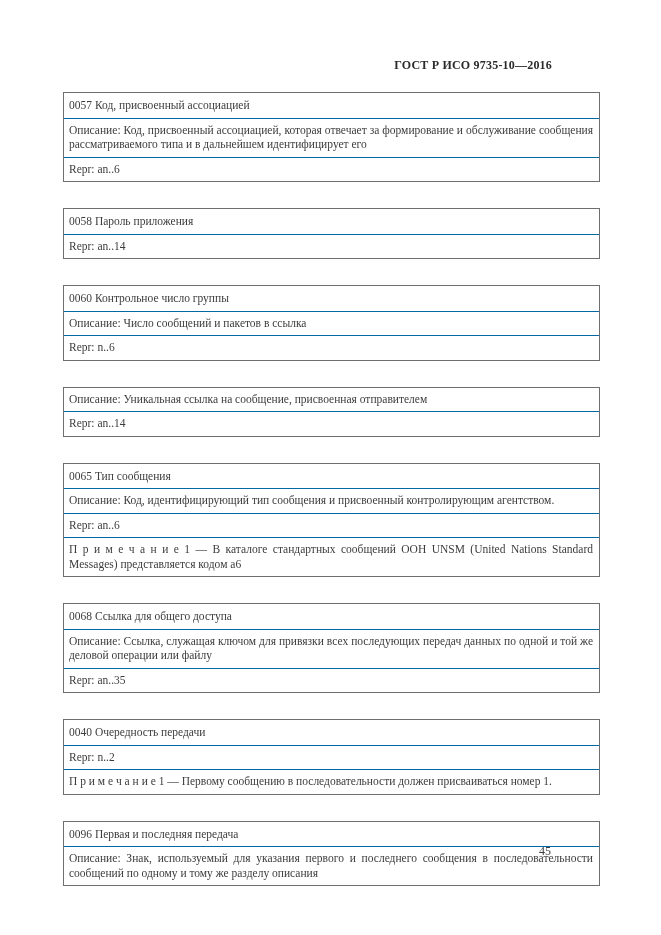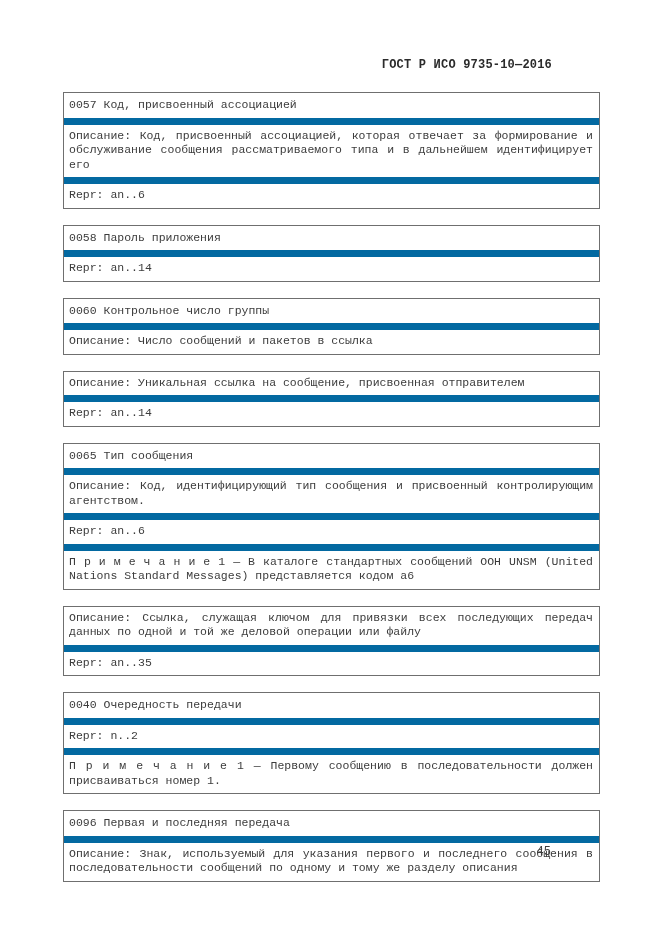--- a/index.html
+++ b/index.html
@@ -5,46 +5,46 @@
   html, body {
     margin: 0;
     padding: 0;
     background: #ffffff;
   }
   .page {
     position: relative;
     width: 613px;
     height: 935px;
     background: #ffffff;
-    font-family: Liberation Mono, monospace;
+    font-family: Liberation Serif, serif;
     color: #3c3c3c;
     overflow: hidden;
   }
   .doc-header {
     position: absolute;
     top: 58px;
     right: 61px;
     font-size: 12px;
     font-weight: bold;
     color: #2b2b2b;
     letter-spacing: 0.2px;
   }
   .content {
     position: absolute;
     top: 92px;
     left: 63px;
     width: 537px;
   }
   .entry {
     border: 1px solid #6f6f6f;
-    margin-bottom: 16px;
+    margin-bottom: 26px;
     background: #ffffff;
   }
   .cell {
-    border-top: 7px solid #0369a1;
+    border-top: 1px solid #0369a1;
     padding: 4px 6px 5px 5px;
     font-size: 11.5px;
     line-height: 14.5px;
     color: #3c3c3c;
   }
   .cell:first-child {
     border-top: none;
   }
   .cell.title {
     padding-top: 5px;
@@ -77,35 +77,37 @@
     </div>
 
     <div class="entry">
       <div class="cell title">0058 Пароль приложения</div>
       <div class="cell">Repr: an..14</div>
     </div>
 
     <div class="entry">
       <div class="cell title">0060 Контрольное число группы</div>
       <div class="cell desc">Описание: Число сообщений и пакетов в ссылка</div>
+      <div class="cell">Repr: n..6</div>
     </div>
 
     <div class="entry">
       <div class="cell desc">Описание: Уникальная ссылка на сообщение, присвоенная отправителем</div>
       <div class="cell">Repr: an..14</div>
     </div>
 
     <div class="entry">
       <div class="cell title">0065 Тип сообщения</div>
       <div class="cell desc">Описание: Код, идентифицирующий тип сообщения и присвоенный контролирующим агентством.</div>
       <div class="cell">Repr: an..6</div>
       <div class="cell note">П р и м е ч а н и е  1 — В каталоге стандартных сообщений ООН UNSM (United Nations Standard Messages) представляется кодом а6</div>
     </div>
 
     <div class="entry">
+      <div class="cell title">0068 Ссылка для общего доступа</div>
       <div class="cell desc">Описание: Ссылка, служащая ключом для привязки всех последующих передач данных по одной и той же деловой операции или файлу</div>
       <div class="cell">Repr: an..35</div>
     </div>
 
     <div class="entry">
       <div class="cell title">0040 Очередность передачи</div>
       <div class="cell">Repr: n..2</div>
       <div class="cell note">П р и м е ч а н и е  1 — Первому сообщению в последовательности должен присваиваться номер 1.</div>
     </div>
 

